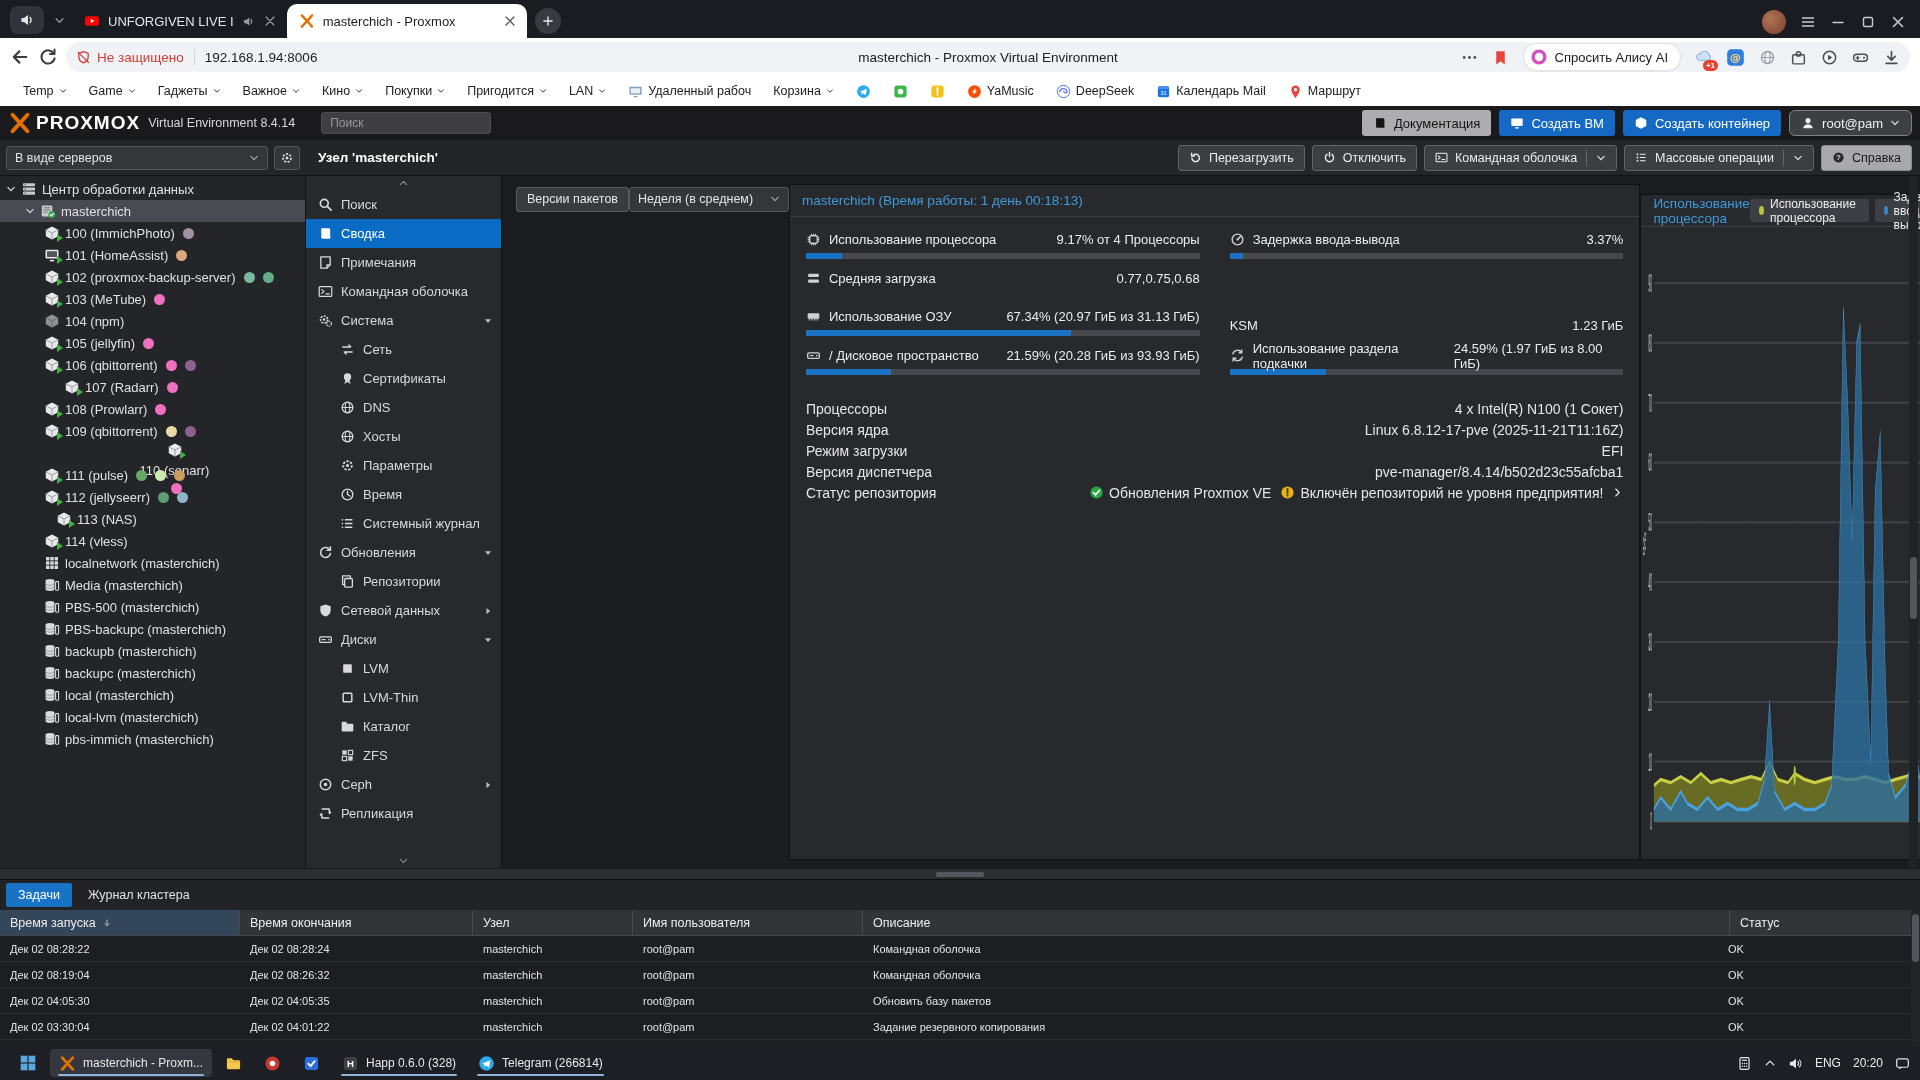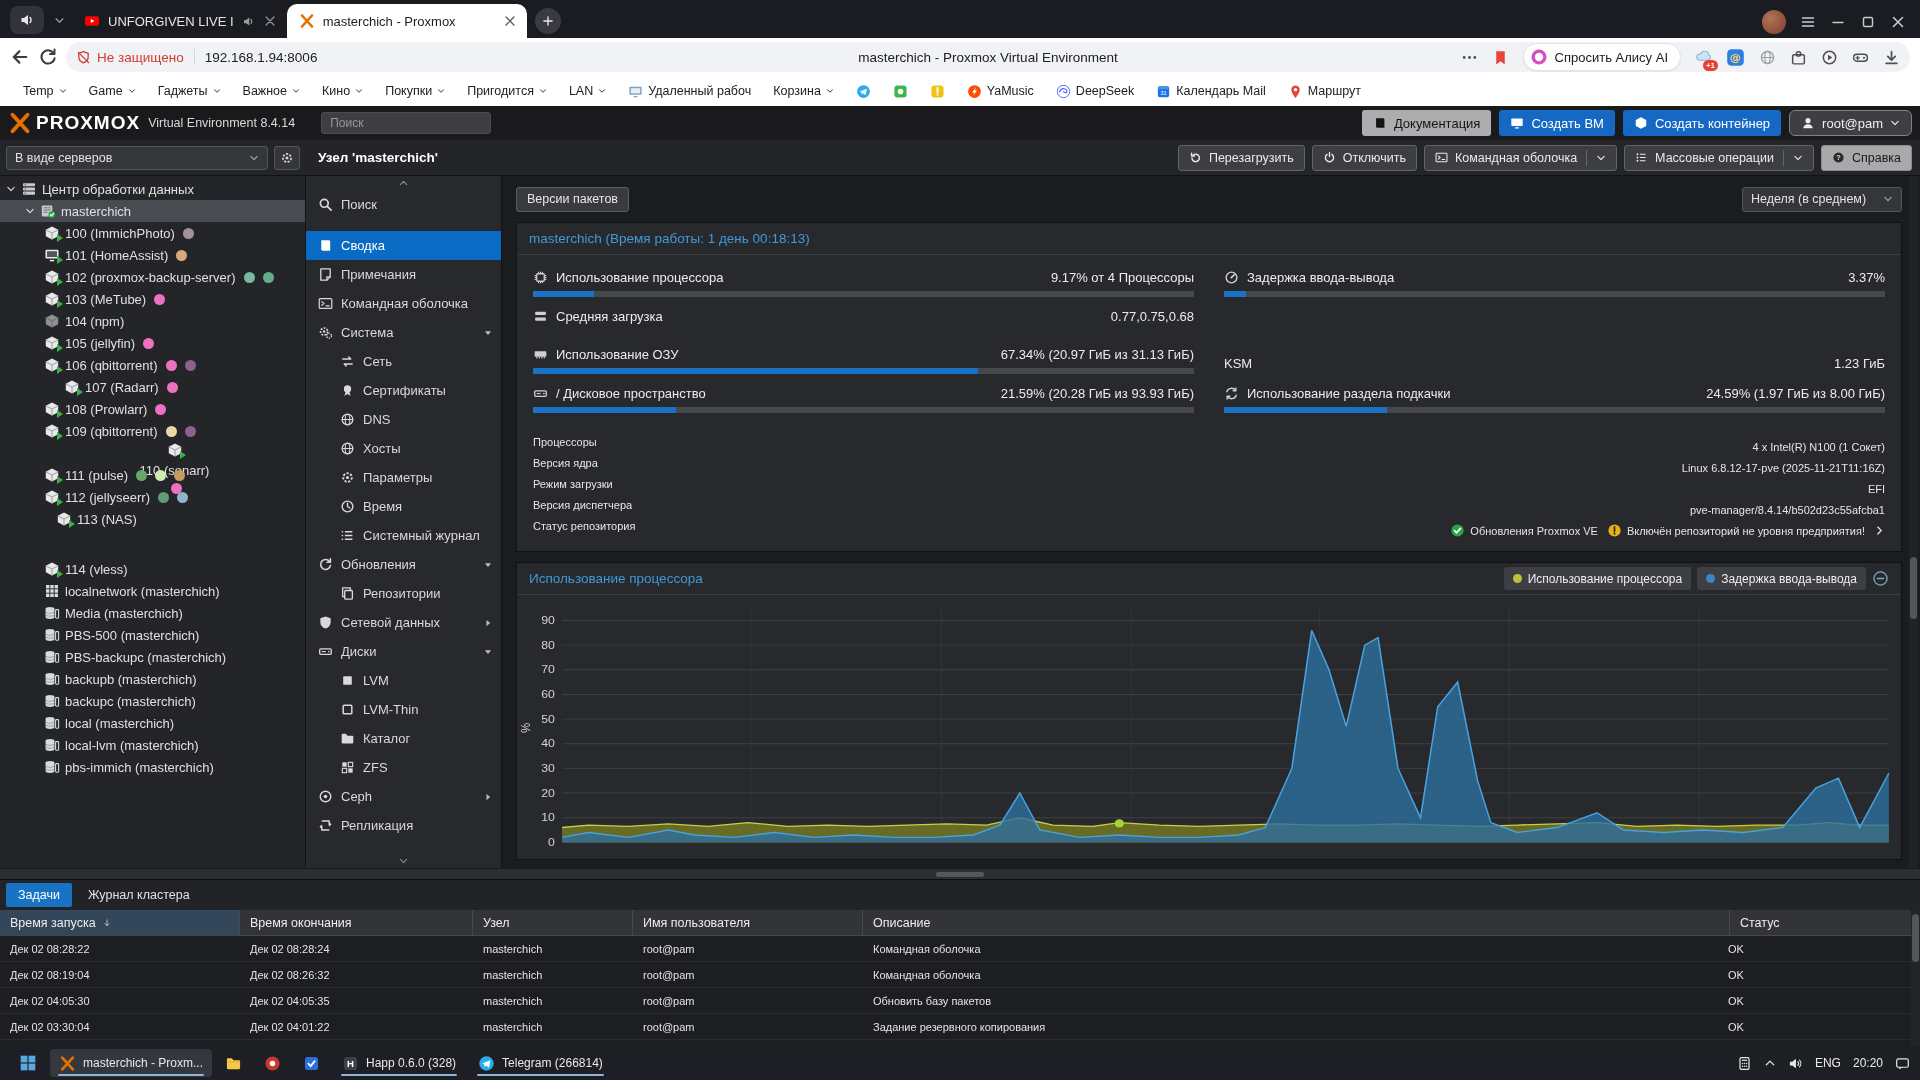--- a/index.html
+++ b/index.html
@@ -98,21 +98,21 @@
   .navp { width:196px; flex:none; background:#28292d; border-right:1px solid #121316; overflow:hidden;
     display:flex; flex-direction:column; }
   .nav-chev { height:14px; color:#8b8c91; display:flex; justify-content:center; align-items:center; flex:none; }
   .nav-chev .ic { width:14px; height:10px; }
   .nav-item { height:29px; display:flex; align-items:center; gap:8px; color:#d9d9dc; font-size:13px; padding-right:8px; flex:none; }
   .nav-item.sel { background:#0a6bc4; color:#fff; }
   .nav-item .ic { width:15px; height:15px; }
   .nav-item .exp { margin-left:auto; width:10px; height:10px; color:#b9bac0; }
 
   
-  .content { flex:1; min-width:0; display:flex; flex-direction:column; padding:8px 18px 8px 14px; position:relative; }
+  .content { flex:1; min-width:0; display:flex; flex-direction:row; padding:8px 18px 8px 14px; position:relative; }
   .c-toprow { height:30px; display:flex; align-items:center; flex:none; margin-bottom:8px; }
   .chip-btn { height:25px; display:flex; align-items:center; padding:0 10px; background:#3a3b3f;
     border:1px solid #5c5d62; border-radius:3px; color:#e8e8ea; font-size:12.5px; }
   .period-sel { margin-left:auto; height:25px; width:160px; background:#353639; border:1px solid #55565a;
     border-radius:3px; display:flex; align-items:center; padding:0 8px; color:#e4e4e6; font-size:12.5px; }
   .period-sel .dd { margin-left:auto; width:10px; height:10px; color:#a8a9ad; }
 
   .panel { background:#28292d; border:1px solid #101114; }
   .panel-hd { height:32px; display:flex; align-items:center; padding:0 12px; border-bottom:1px solid #3c3d42;
     color:#3f9ad8; font-size:13.5px; flex:none; }
@@ -122,21 +122,21 @@
   .mcol { flex:1; min-width:0; }
   .metric { margin-bottom:9px; }
   .metric.gap { margin-top:17px; }
   .m-line { height:21px; display:flex; align-items:center; gap:8px; color:#ececee; font-size:13px; }
   .m-line .ic { width:15px; height:15px; color:#cfd0d3; }
   .m-val { margin-left:auto; }
   .m-bar { height:6px; background:#47484d; margin-top:3px; }
   .m-fill { height:100%; background:#1a72c4; }
   .m-spacer { height:30px; }
   .inforows { margin-top:14px; }
-  .info-row { height:21px; display:flex; color:#e6e6e8; font-size:11px; }
+  .info-row { height:21px; display:flex; align-items:center; color:#e6e6e8; font-size:14px; }
   .info-val { margin-left:auto; display:flex; align-items:center; gap:9px; }
   .ibadge { display:flex; align-items:center; gap:5px; }
   .ibadge .ic { width:15px; height:15px; }
 
   .chart-panel { flex:1; margin-top:10px; min-height:0; display:flex; flex-direction:column; }
   .legend { margin-left:auto; display:flex; align-items:center; gap:6px; }
   .lg-chip { background:#3e3f44; border-radius:3px; height:23px; display:flex; align-items:center; gap:6px;
     padding:0 9px; color:#ededef; font-size:12px; }
   .lg-dot { width:9px; height:9px; border-radius:50%; }
   .lg-min { width:17px; height:17px; color:#79aebf; }
@@ -787,21 +787,21 @@
             <span class="tagdot" style="background: rgb(95, 158, 114);"></span>
             <span class="tagdot" style="background: rgb(144, 180, 201);"></span>
           </div>
           <div class="tree-item" style="padding-left: 56px;">
             <span class="t-ic"><svg viewBox="0 0 16 16" xmlns="http://www.w3.org/2000/svg">
                 <path d="M8 1.6L14.2 4.8v6.4L8 14.4 1.8 11.2V4.8z" fill="#e9e9ec"></path>
                 <path d="M1.8 4.8L8 8l6.2-3.2M8 8v6.4" stroke="#9b9ca2" stroke-width="1" fill="none"></path>
               </svg><span class="run-badge"></span></span>
             <span>113 (NAS)</span>
           </div>
-          <div class="tree-item" style="padding-left: 44px; margin-top: 28px;">
+          <div class="tree-item" style="padding-left: 44px;">
             <span class="t-ic"><svg viewBox="0 0 16 16" xmlns="http://www.w3.org/2000/svg">
                 <path d="M8 1.6L14.2 4.8v6.4L8 14.4 1.8 11.2V4.8z" fill="#e9e9ec"></path>
                 <path d="M1.8 4.8L8 8l6.2-3.2M8 8v6.4" stroke="#9b9ca2" stroke-width="1" fill="none"></path>
               </svg><span class="run-badge"></span></span>
             <span>114 (vless)</span>
           </div>
           <div class="tree-item" style="padding-left: 44px;">
             <span class="t-ic"><svg viewBox="0 0 16 16" xmlns="http://www.w3.org/2000/svg">
                 <rect x="2" y="2" width="3.4" height="3.4" fill="#d9dadd"></rect>
                 <rect x="6.3" y="2" width="3.4" height="3.4" fill="#d9dadd"></rect>
@@ -898,21 +898,21 @@
           </div>
           <div class="nav-item" style="padding-left: 12px;">
             <span class="ic" style="width: 15px; height: 15px;">
               <svg viewBox="0 0 16 16" xmlns="http://www.w3.org/2000/svg">
                 <circle cx="6.7" cy="6.7" r="4.2" stroke="currentColor" fill="none" stroke-linecap="round" stroke-linejoin="round" stroke-width="1.8"></circle>
                 <path d="M9.9 9.9L14 14" stroke="currentColor" fill="none" stroke-linecap="round" stroke-linejoin="round" stroke-width="1.8"></path>
               </svg>
             </span>
             <span>Поиск</span>
           </div>
-          <div class="nav-item sel" style="padding-left: 12px; margin-top: 12px;">
+          <div class="nav-item sel" style="padding-left: 12px;">
             <span class="ic" style="width: 15px; height: 15px;">
               <svg viewBox="0 0 16 16" xmlns="http://www.w3.org/2000/svg">
                 <path d="M3.5 2.5h8a1.5 1.5 0 0 1 1.5 1.5v9.5H5a1.5 1.5 0 0 1-1.5-1.5z" fill="currentColor"></path>
                 <path d="M3.5 11.5h9.5" stroke="currentColor" stroke-width="1"></path>
               </svg>
             </span>
             <span>Сводка</span>
           </div>
           <div class="nav-item" style="padding-left: 12px;">
             <span class="ic" style="width: 15px; height: 15px;">

